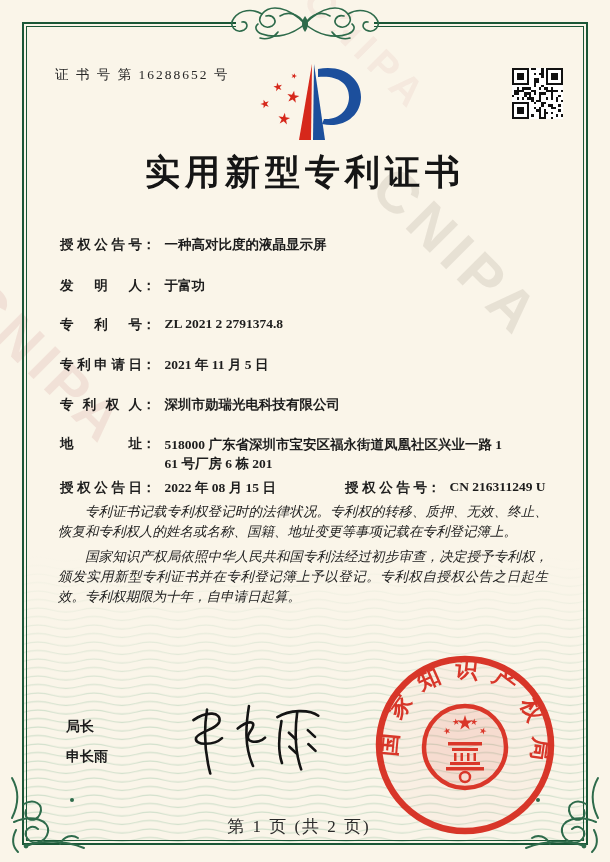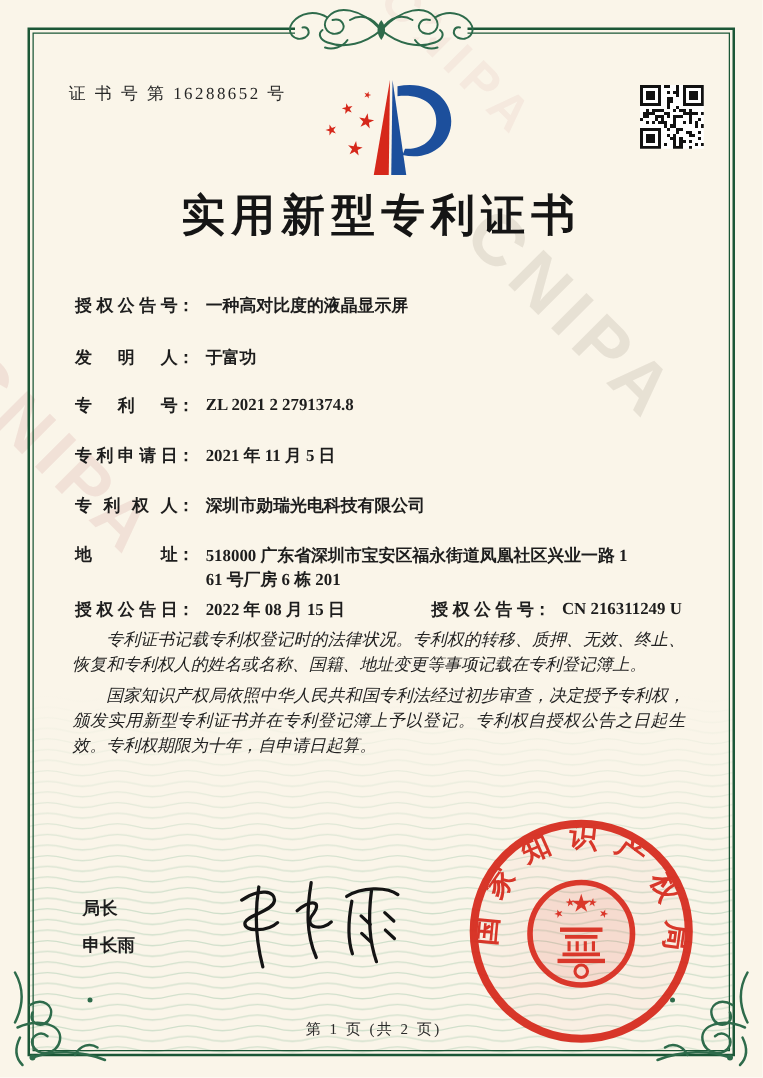--- a/index.html
+++ b/index.html
@@ -50,21 +50,21 @@
 
   .signer-role{position:absolute;left:66px;top:718px;font-size:14px;font-weight:700;color:#1d1d1d;}
   .signer-name{position:absolute;left:66px;top:748px;font-size:14px;font-weight:700;color:#1d1d1d;}
   .signature{position:absolute;left:178px;top:694px;transform:rotate(-2deg);z-index:5;}
 
   .seal{position:absolute;left:370px;top:650px;z-index:5;opacity:0.93;}
   .seal-date{position:absolute;left:388px;top:780px;width:160px;font-size:14.5px;font-weight:700;
              color:#c81d10;letter-spacing:0.5px;z-index:6;text-align:center;}
 
   .footer{position:absolute;left:0;top:815px;width:598px;text-align:center;
-          font-size:12px;color:#2a2a2a;letter-spacing:2px;z-index:4;}
+          font-size:17px;color:#2a2a2a;letter-spacing:2px;z-index:4;}
 </style>
 </head>
 <body>
 
 <div class="sheet">
 
   <svg class="waves" width="562" height="290">
     <defs>
       <pattern id="wv" width="56" height="8.5" patternUnits="userSpaceOnUse">
         <path d="M0 4 Q14 0 28 4 T56 4" fill="none" stroke="#c8dbc5" stroke-width="1"></path>

